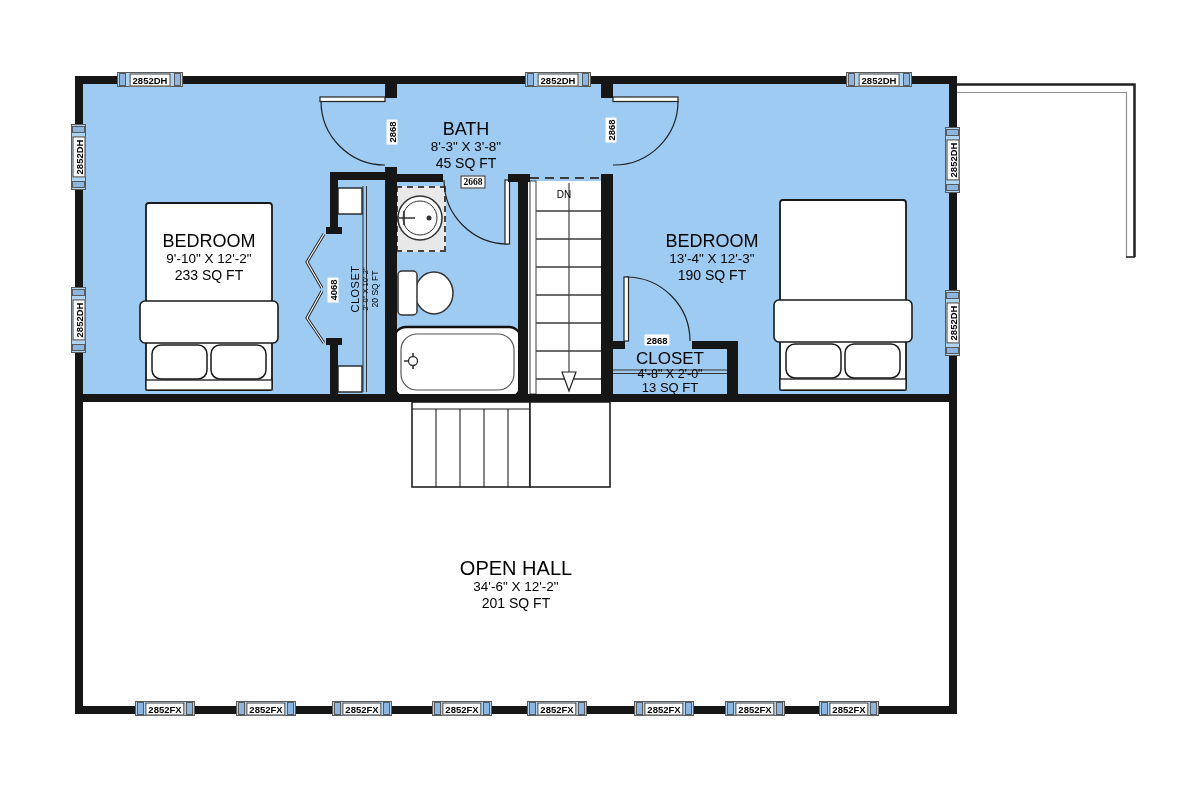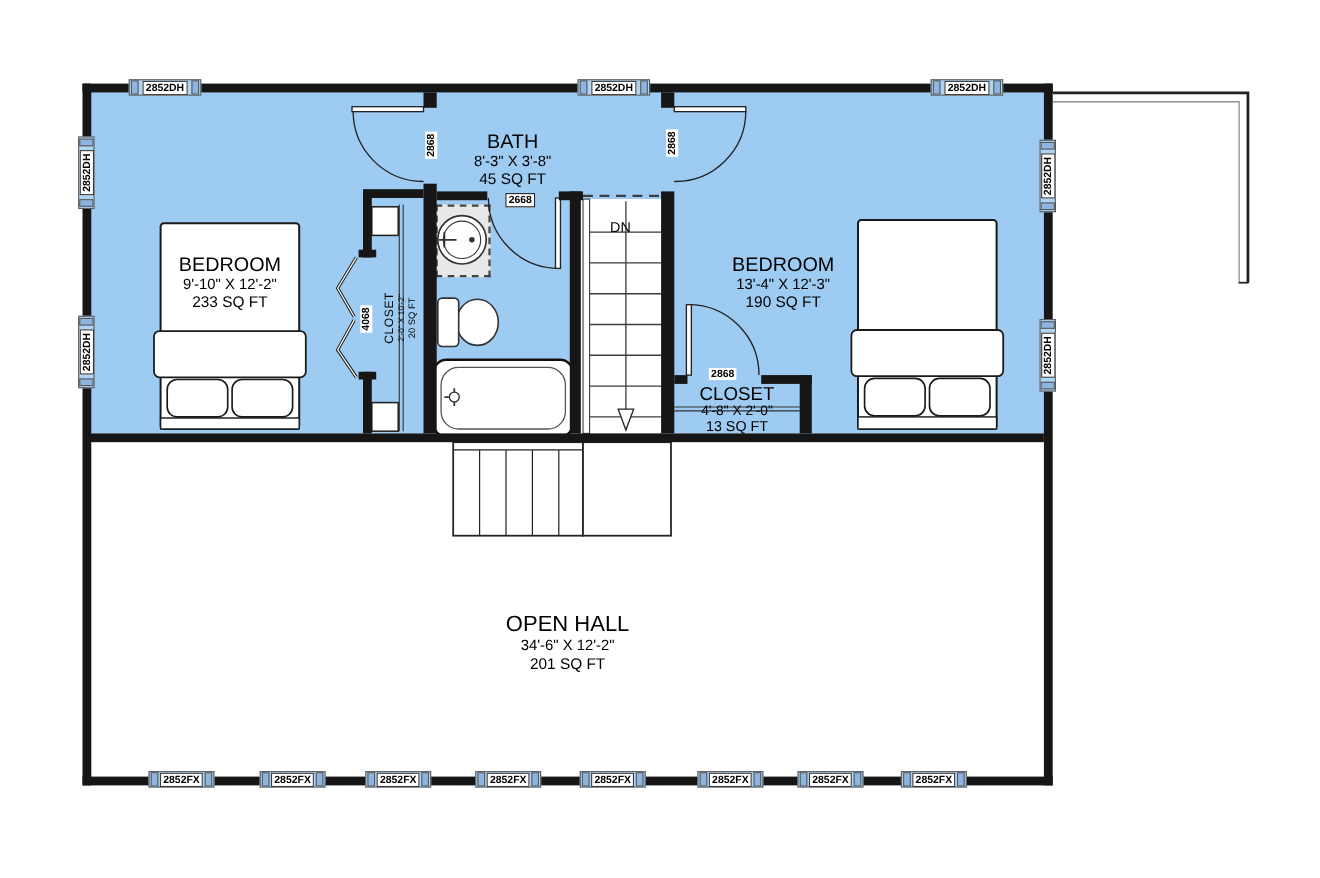--- a/index.html
+++ b/index.html
@@ -20,36 +20,36 @@
   .win.v .cap.c1{top:1px;} .win.v .cap.c2{bottom:1px;}
   .wlabel{position:absolute;left:50%;top:50%;background:#fff;border:1px solid #3a3a3a;
           font-weight:bold;font-size:9.5px;line-height:11px;padding:0 2px;white-space:nowrap;}
   .win.h .wlabel{transform:translate(-50%,-50%);}
   .win.v .wlabel{transform:translate(-50%,-50%) rotate(-90deg);}
 
   
   .dlabel{position:absolute;background:#fff;font-weight:bold;font-size:9.5px;line-height:11px;
           padding:0 2px;white-space:nowrap;transform:translate(-50%,-50%);}
   .dlabel.v{transform:translate(-50%,-50%) rotate(-90deg);}
-  .dlabel.bordered{border:1px solid #222;}
+  .dlabel.bordered{border:1px solid #222;font-family:Liberation Serif, serif;}
 
   
   .room-label{position:absolute;text-align:center;transform:translate(-50%,-50%);white-space:nowrap;}
   .rname{font-size:18px;line-height:19px;}
   .rdims{font-size:13.5px;line-height:16px;}
   .rarea{font-size:14px;line-height:16px;}
   .room-label.open-below .rname{font-size:20px;line-height:22px;}
   .room-label.closet-right .rname{font-size:17px;line-height:18px;}
   .room-label.closet-right .rdims{font-size:12.5px;line-height:13px;}
   .room-label.closet-right .rarea{font-size:13px;line-height:14px;}
   .room-label.closet-left{transform:translate(-50%,-50%) rotate(-90deg);}
   .room-label.closet-left .rname{font-size:11px;line-height:12px;letter-spacing:.5px;}
   .room-label.closet-left .rdims{font-size:7.5px;line-height:9px;}
   .room-label.closet-left .rarea{font-size:8.5px;line-height:10px;}
-  .dn{position:absolute;font-size:13px;line-height:9px;transform:translate(-50%,-50%);margin-top:12px;}
+  .dn{position:absolute;font-size:10px;line-height:9px;transform:translate(-50%,-50%);}
 </style>
 </head>
 <body>
 
 <div id="canvas">
 
   <div class="layer">
     <div class="bluefill" style="left:82px;top:83px;width:867px;height:311px;"></div>
     <div class="whitefill" style="left:528px;top:181px;width:75px;height:213px;"></div>
     <div class="abs" style="left:396px;top:186px;width:50px;height:66px;background:#e8e8e8;border:2px dashed #444;box-sizing:border-box;"></div>

